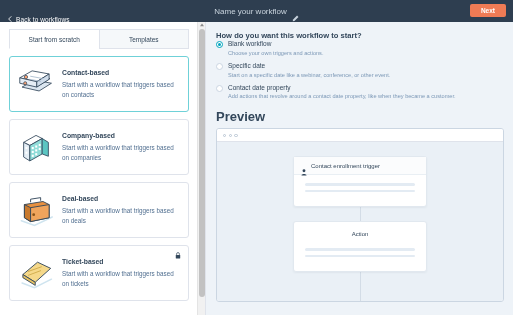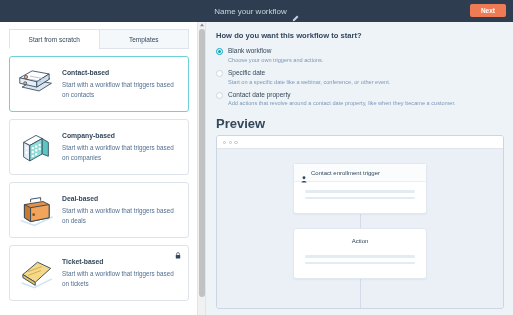--- a/index.html
+++ b/index.html
@@ -8,21 +8,21 @@
     font-family: "Liberation Sans", sans-serif;
     background: #eef3f8;
     overflow: hidden;
   }
   #app { position: relative; width: 513px; height: 315px; }
 
   
   .topbar {
     position: absolute; top: 0; left: 0; right: 0; height: 38px;
     background: #2e3e50;
-    display: flex; align-items: flex-end;
+    display: flex; align-items: center;
   }
   .back-link {
     display: flex; align-items: center; gap: 3px;
     margin-left: 7px; color: #ffffff;
     font-size: 6.5px; letter-spacing: .1px; cursor: pointer;
   }
   .chev-left { display: block; width: 6px; height: 6px; }
   .topbar-title-wrap {
     position: absolute; left: 0; right: 0; top: 0; height: 22px;
     display: flex; align-items: center; justify-content: center; gap: 5px;
@@ -90,21 +90,21 @@
     display: flex; align-items: center; justify-content: center;
   }
   .scroll-arrow.up { top: 0; }
 
   
   .right-panel {
     position: absolute; top: 22px; left: 206px; right: 0; bottom: 0;
     background: #eef3f8; padding: 9px 9px 0 10px; overflow: hidden;
   }
   .section-heading {
-    font-size: 7.6px; font-weight: 700; color: #33475b; margin-bottom: 7px;
+    font-size: 7.6px; font-weight: 700; color: #33475b; 
   }
   .radio-row { display: flex; gap: 5px; margin-bottom: 5px; cursor: pointer; }
   .radio {
     flex: 0 0 7px; width: 7px; height: 7px; margin-top: 1px;
     border-radius: 50%; border: 1px solid #cbd6e2; background: #fff;
     display: flex; align-items: center; justify-content: center;
   }
   .radio.checked { border-color: #00a4bd; }
   .radio.checked::after {
     content: ""; width: 3px; height: 3px; border-radius: 50%; background: #00a4bd;

